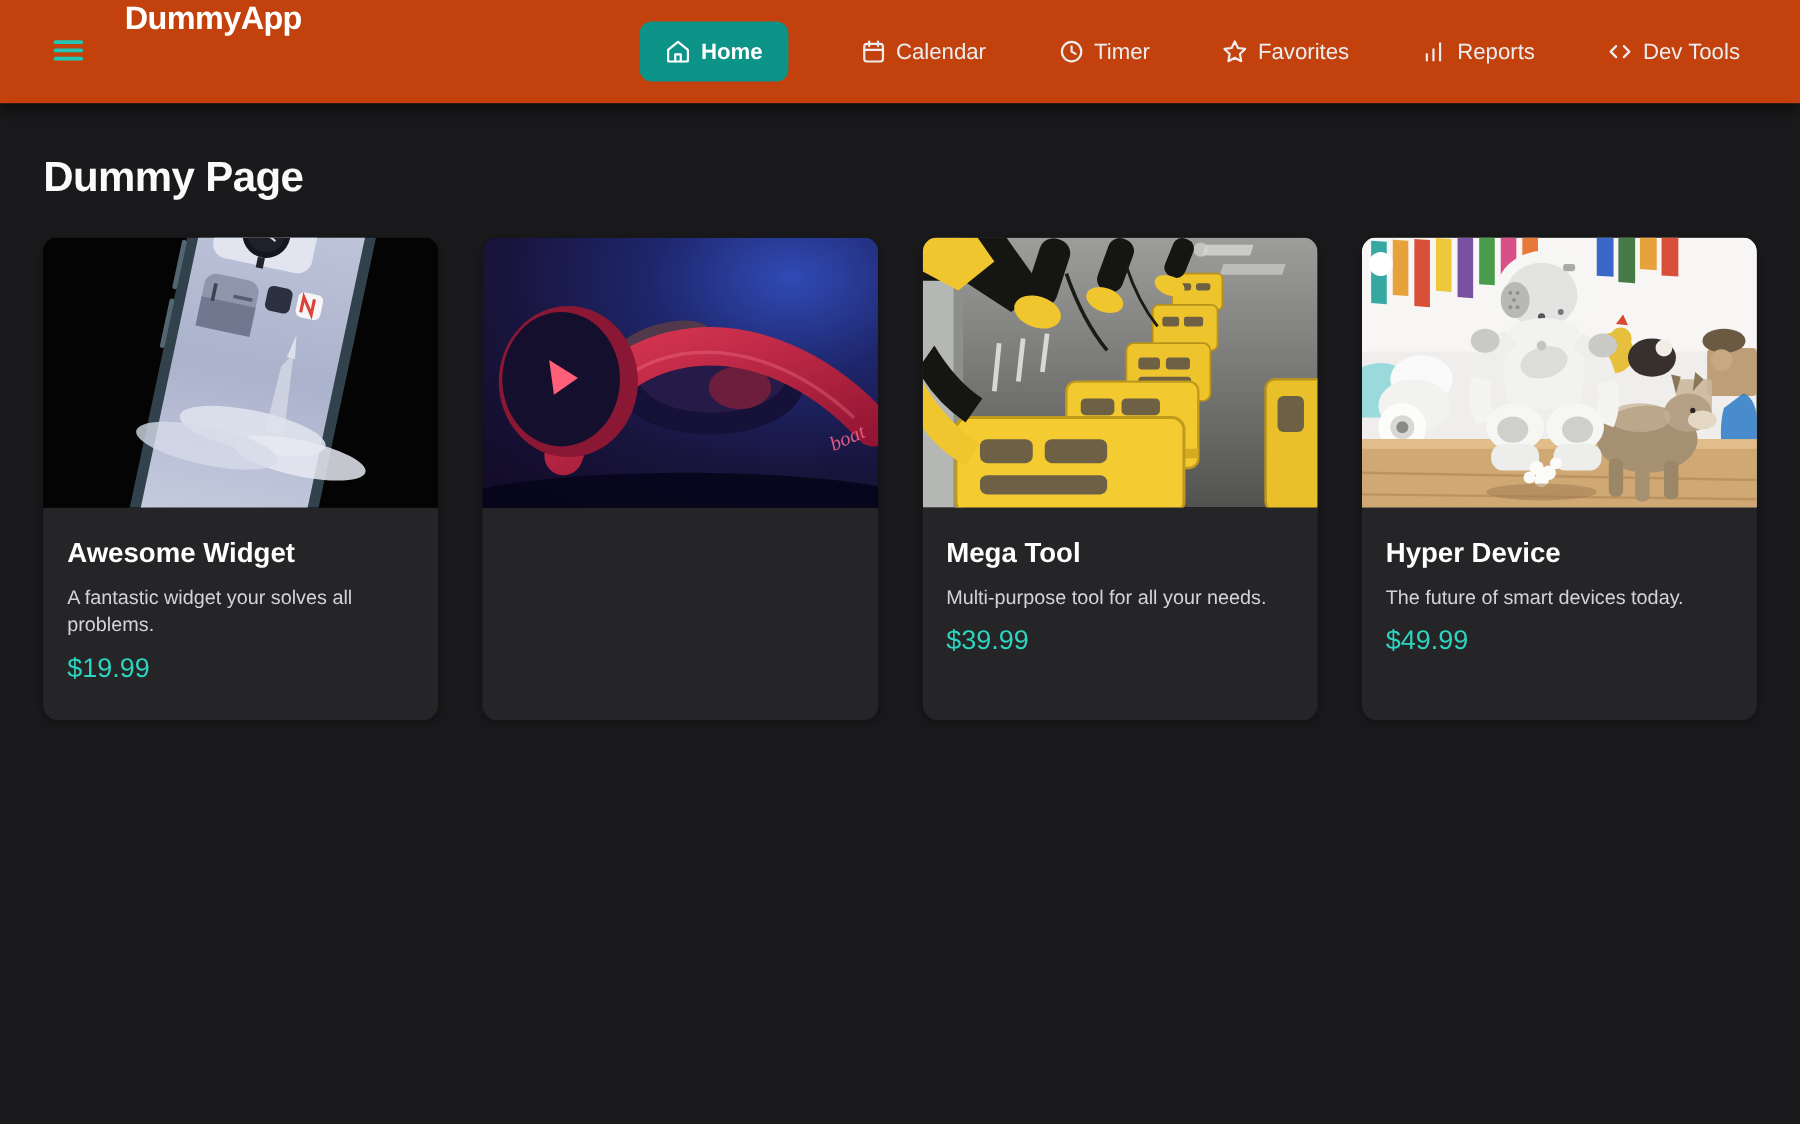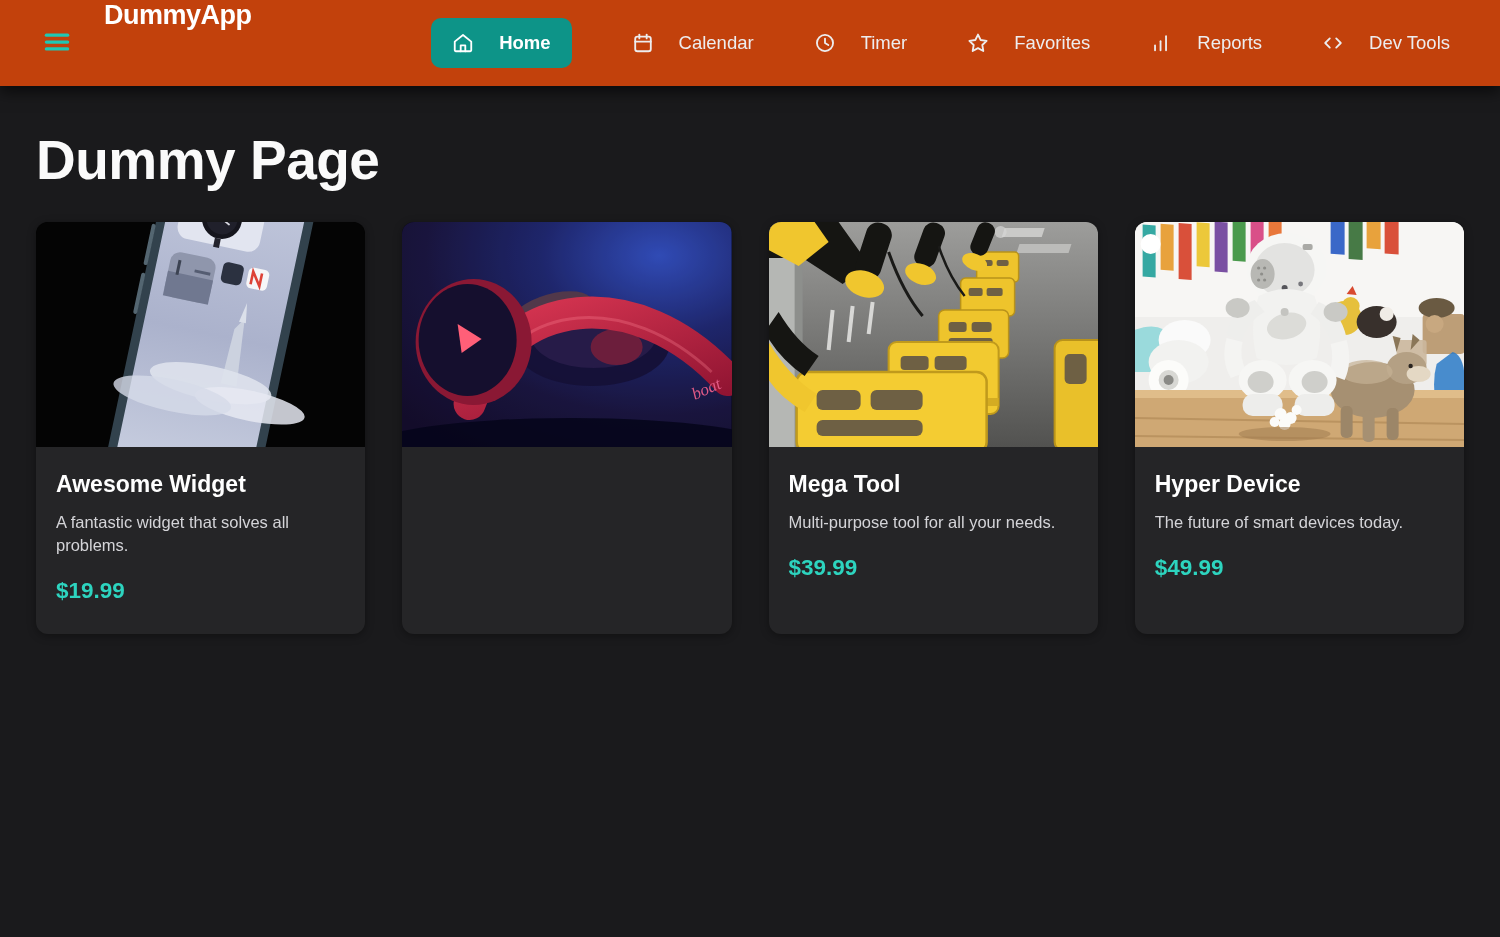--- a/index.html
+++ b/index.html
@@ -27,38 +27,38 @@
   .brand {
     font-size: 27px; font-weight: bold; color: #ffffff; letter-spacing: -0.5px;
   }
   nav {
     margin-left: auto;
     display: flex;
     align-items: center;
     gap: 60px;
   }
   .nav-item {
-    display: flex; align-items: center; gap: 25px;
+    display: flex; align-items: center; gap: 8px;
     background: none; border: none; cursor: pointer;
     color: #ededef; font-size: 18.5px;
     font-family: "Liberation Sans", sans-serif;
     white-space: nowrap; padding: 0;
   }
   .nav-item svg { display: block; }
   .nav-item.active {
     background: #0d9488;
     color: #ffffff;
     font-weight: bold;
     padding: 14px 21px;
     border-radius: 10px;
   }
   
   main { padding: 42px 36px 0; }
   h1.page-title {
-    font-size: 55px;
+    font-size: 35px;
     font-weight: 800;
     letter-spacing: -0.5px;
     margin: 0 0 30px;
     color: #fafafa;
   }
   .grid {
     display: grid;
     grid-template-columns: repeat(4, 1fr);
     gap: 37px;
   }
@@ -68,21 +68,21 @@
     overflow: hidden;
     box-shadow: 0 2px 8px rgba(0,0,0,0.35);
     display: flex;
     flex-direction: column;
   }
   .card-img { width: 100%; height: 225px; display: block; background:#000; }
   .card-img svg { width: 100%; height: 100%; display: block; }
   .card-body { padding: 24px 20px 30px; border-radius: 17px; }
   .card-title { font-size: 23px; font-weight: bold; color: #ffffff; margin: 0 0 13px; }
   .card-desc { font-size: 16.5px; line-height: 1.4; color: #d4d4d8; margin: 0; }
-  .card-price { font-size: 22.5px; font-weight: bold; color: #2dd4bf; margin: 21px 0 0; }
+  .card-price { font-size: 22.5px; font-weight: normal; color: #2dd4bf; margin: 11px 0 0; }
 </style>
 </head>
 <body>
 
 <header>
   <button class="hamburger">
     <span>
       <svg width="30" height="30" viewBox="0 0 24 24" fill="none" stroke="#1fc8b4" stroke-width="2.6" stroke-linecap="round">
         <line x1="3.5" y1="6.5" x2="20.5" y2="6.5"></line>
           <line x1="3.5" y1="12" x2="20.5" y2="12"></line>
@@ -197,21 +197,21 @@
             <ellipse cx="228" cy="172" rx="56" ry="15" fill="#e6e9f2" opacity="0.85"></ellipse>
             <ellipse cx="150" cy="178" rx="60" ry="16" fill="#d6dbe8" opacity="0.8"></ellipse>
             <rect x="118" y="244" width="116" height="44" rx="13" fill="#c6ccde" opacity="0.75"></rect>
             <rect x="163" y="250" width="28" height="28" rx="7" fill="#f8f9fc"></rect>
             <path d="M171 271 v-11 l8 -2.5 v11" stroke="#e2506a" stroke-width="2.2" fill="none"></path>
           </g>
         </svg>
       </div>
       <div class="card-body">
         <h2 class="card-title">Awesome Widget</h2>
-        <p class="card-desc">A fantastic widget that solves all problems.</p>
+        <p class="card-desc">A fantastic widget your solves all problems.</p>
         <p class="card-price">$19.99</p>
       </div>
     </div>
 
     <div class="card">
       <div class="card-img">
         <svg viewBox="0 0 330 225" preserveAspectRatio="xMidYMid slice">
           <defs>
             <radialGradient id="hpbg" cx="0.78" cy="0.15" r="1.05">
               <stop offset="0" stop-color="#2e55c4"></stop>

